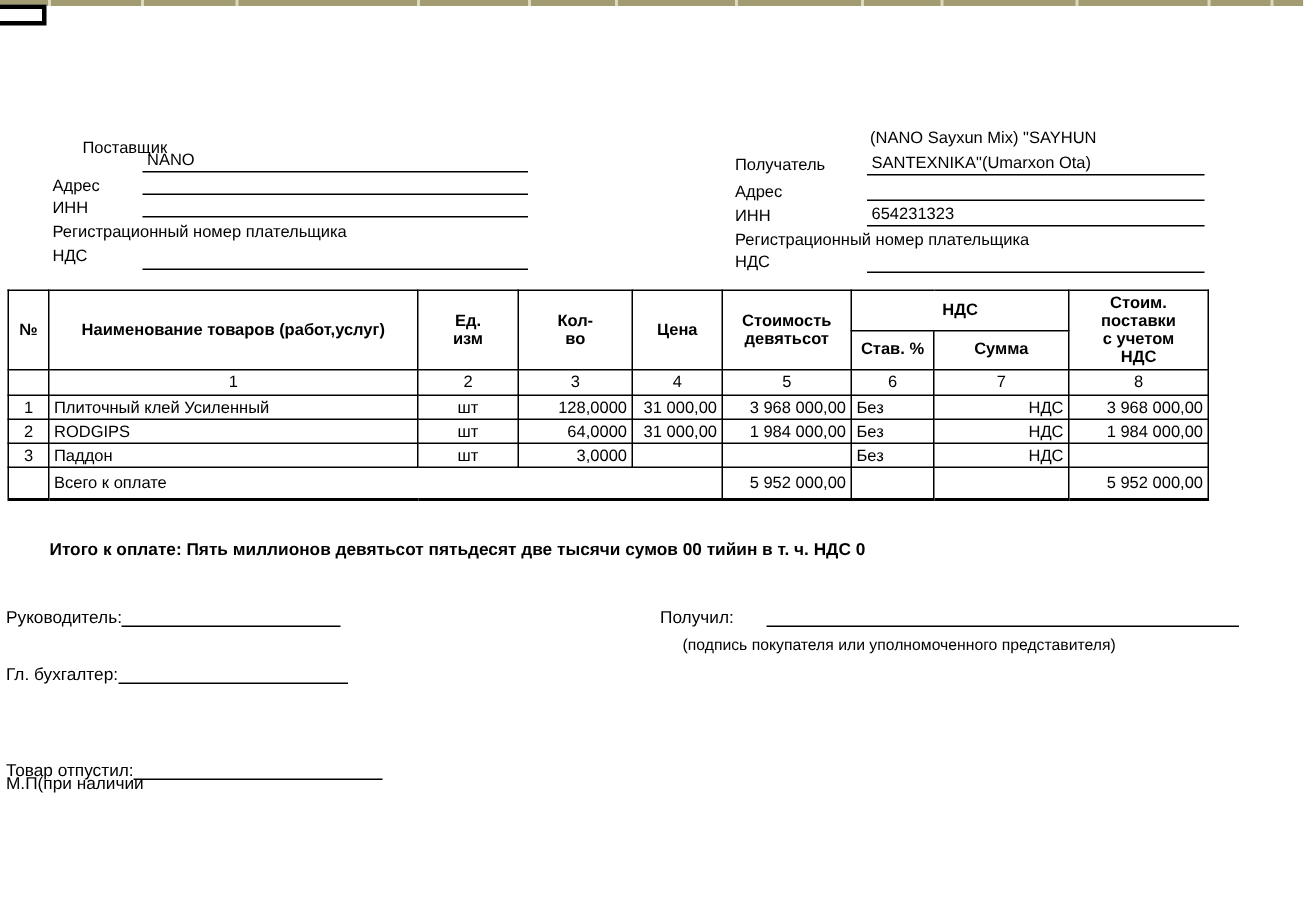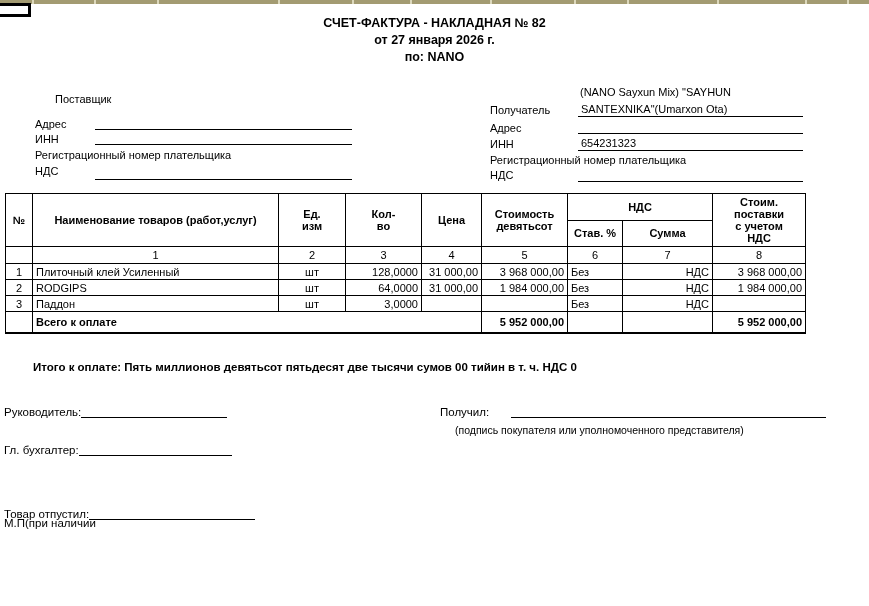--- a/index.html
+++ b/index.html
@@ -24,21 +24,21 @@
 
   table.inv{position:absolute;left:5px;top:193px;width:800px;border-collapse:collapse;
             table-layout:fixed;}
   table.inv th,table.inv td{border:1px solid #000;padding:0 3px;font-size:11px;overflow:hidden;}
   table.inv th{font-weight:bold;text-align:center;vertical-align:middle;white-space:pre-line;
                line-height:12px;padding:2px 2px;}
   tr.hA{height:25px;} tr.hB{height:25px;}
   tr.nums{height:17px;} tr.nums td{text-align:center;line-height:14px;}
   tr.data{height:16px;} tr.data td{line-height:14px;}
   td.c{text-align:center;} td.r{text-align:right;} td.l{text-align:left;}
-  tr.total{height:21px;font-weight:bold;}
+  tr.total{height:21px;font-weight:normal;}
   tr.total td{border-bottom:2px solid #000;line-height:16px;}
 
   .itogo{position:absolute;left:33px;top:361px;font-weight:bold;font-size:11.5px;white-space:nowrap;}
 
   .sig{position:absolute;font-size:11.5px;white-space:nowrap;}
   .sig .line{display:inline-block;border-bottom:1px solid #000;height:12px;vertical-align:bottom;}
   .caption{position:absolute;font-size:10.5px;white-space:nowrap;}
   .clip{overflow:hidden;width:104px;margin-top:40px;}
 </style>
 </head>
@@ -55,27 +55,23 @@
       <div class="tick" style="left: 410px;"></div>
       <div class="tick" style="left: 490px;"></div>
       <div class="tick" style="left: 574px;"></div>
       <div class="tick" style="left: 627px;"></div>
       <div class="tick" style="left: 717px;"></div>
       <div class="tick" style="left: 805px;"></div>
       <div class="tick" style="left: 847px;"></div>
     </div>
   <div class="cellrect"></div>
 
-  <div class="title">
-    <div>СЧЕТ-ФАКТУРА - НАКЛАДНАЯ № 82</div>
-    <div>от 27 января 2026 г.</div>
-    <div>по: NANO</div>
-  </div>
 
   <div class="lbl" style="left:35px;top:93px;margin-left:20px;">Поставщик</div>
+  <div class="u" style="left:95px;top:101px;width:257px;">NANO</div>
   <div class="lbl" style="left:35px;top:118px;">Адрес</div>
   <div class="u" style="left:95px;top:116px;width:257px;"></div>
   <div class="lbl" style="left:35px;top:133px;">ИНН</div>
   <div class="u" style="left:95px;top:131px;width:257px;"></div>
   <div class="plain" style="left:35px;top:149px;">Регистрационный номер плательщика</div>
   <div class="lbl" style="left:35px;top:165px;">НДС</div>
   <div class="u" style="left:95px;top:166px;width:257px;"></div>
 
   <div class="plain" style="left:580px;top:86px;">(NANO Sayxun Mix) "SAYHUN</div>
   <div class="lbl" style="left:490px;top:104px;">Получатель</div>

